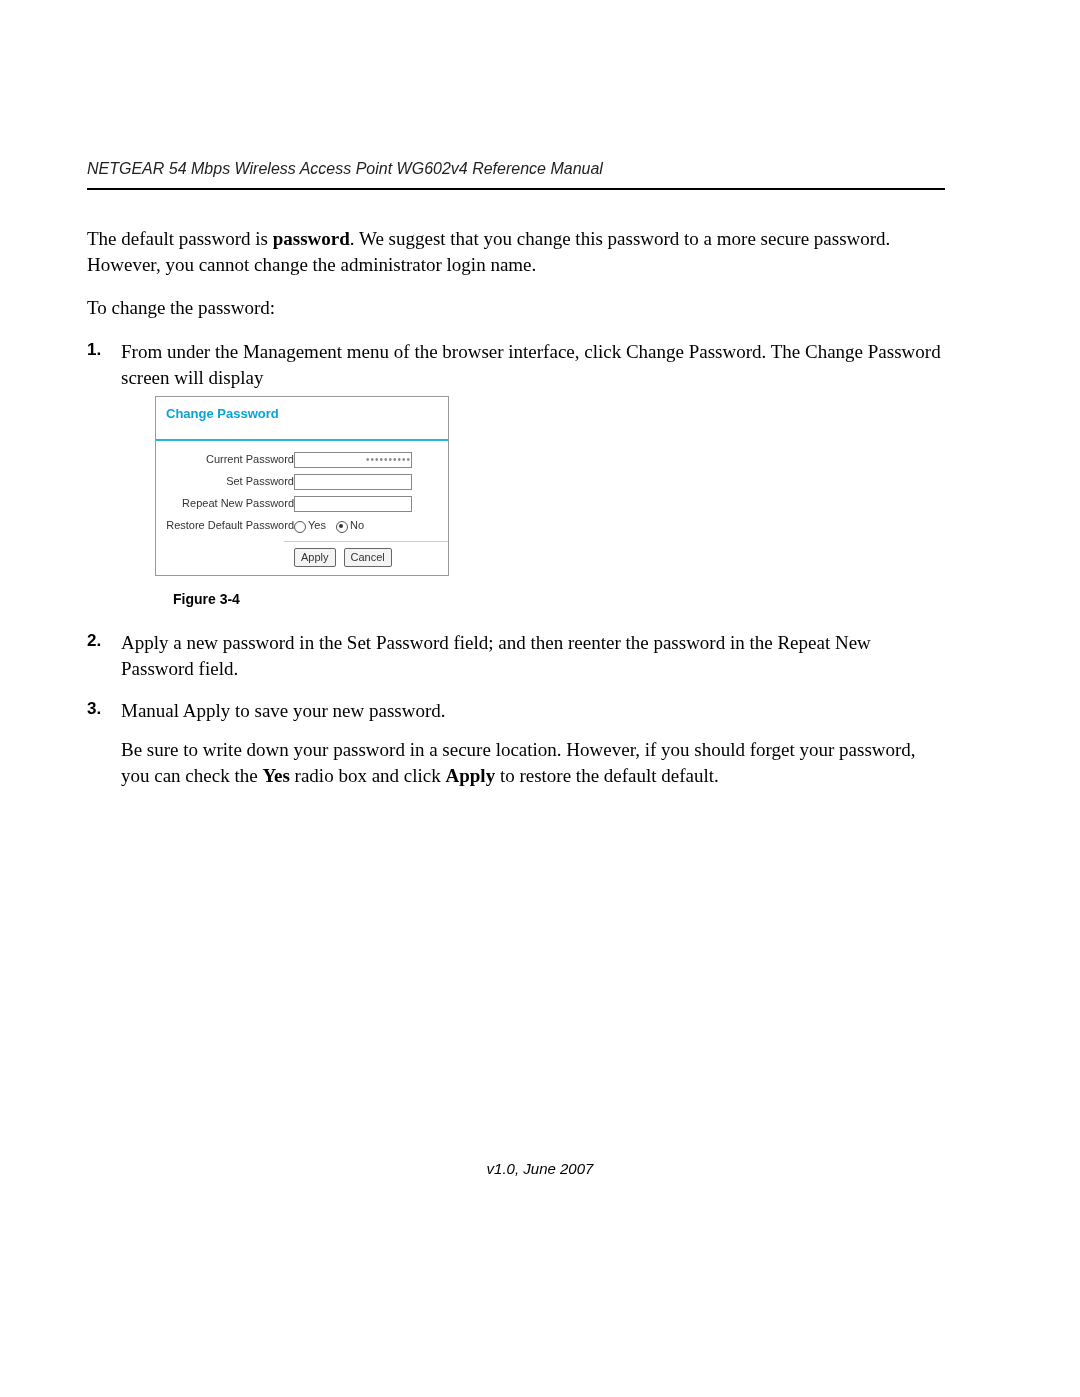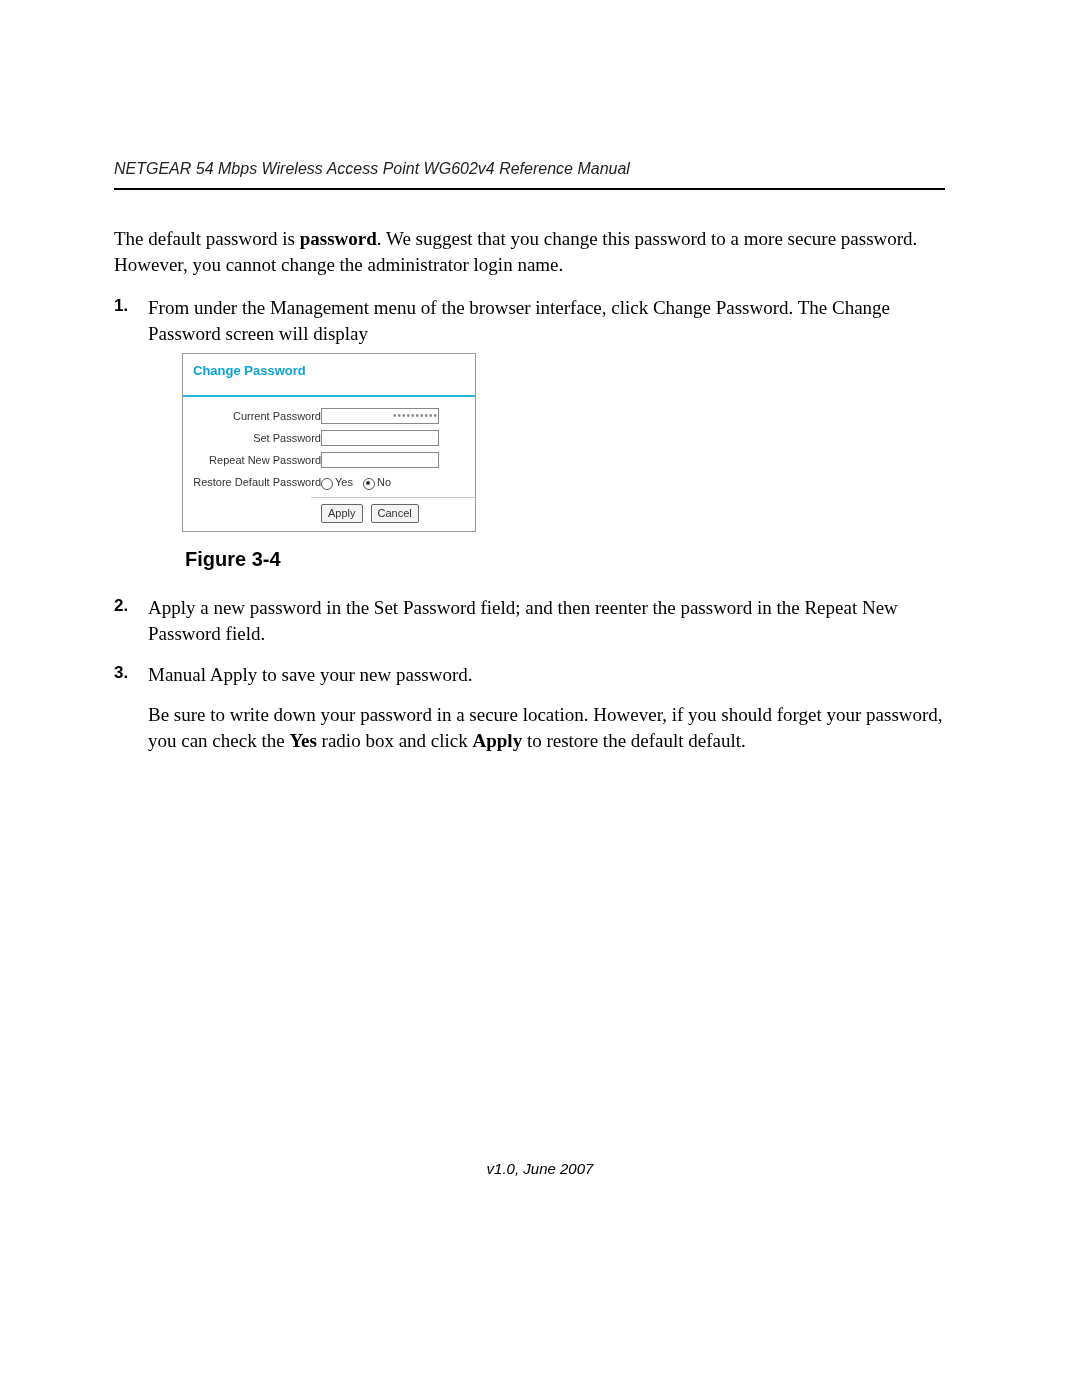--- a/index.html
+++ b/index.html
@@ -7,21 +7,21 @@
     padding: 0;
     background: #fff;
     font-family: "Times New Roman", Times, serif;
     color: #000;
   }
   .page {
     width: 1080px;
     height: 1397px;
     position: relative;
     box-sizing: border-box;
-    padding: 160px 135px 0 114px;
+    padding: 160px 135px 0 87px;
   }
   .doc-header {
     font-style: italic;
     font-family: Arial, Helvetica, sans-serif;
     font-size: 16px;
     color: #222;
     border-bottom: 2px solid #000;
     padding-bottom: 10px;
     margin-bottom: 36px;
   }
@@ -55,22 +55,22 @@
     position: absolute;
     left: 0;
     top: 0;
     font-weight: bold;
     font-family: Arial, Helvetica, sans-serif;
     font-size: 17px;
   }
   .fig-caption {
     font-family: Arial, Helvetica, sans-serif;
     font-weight: bold;
-    font-size: 20px;
-    margin: 14px 0 22px 37px;
+    font-size: 14px;
+    margin: 14px 0 22px 52px;
   }
 
   
   .cp-panel {
     width: 292px;
     border: 1px solid #999;
     background: #fff;
     font-family: Arial, Helvetica, sans-serif;
     font-size: 11px;
     color: #333;
@@ -182,20 +182,21 @@
 
 <div class="page">
 
   <div class="doc-header">NETGEAR 54 Mbps Wireless Access Point WG602v4 Reference Manual</div>
 
 
   <div class="body-text">
     <span>The default password is </span><span class="bold">password</span><span>. We suggest that you change this password to a more secure password. However, you cannot change the administrator login name.</span>
   </div>
 
+  <div class="body-text">To change the password:</div>
 
   <ol class="steps">
     <li>
       <span class="num">1.</span>
       <span>From under the </span><span class="bold">Management</span><span> menu of the browser interface, click </span><span class="bold">Change Password.</span><span> The </span><span class="bold">Change Password</span><span> screen will display</span>
 
       
       <div class="cp-panel">
         <div class="cp-title">Change Password</div>
         <div class="cp-body">

